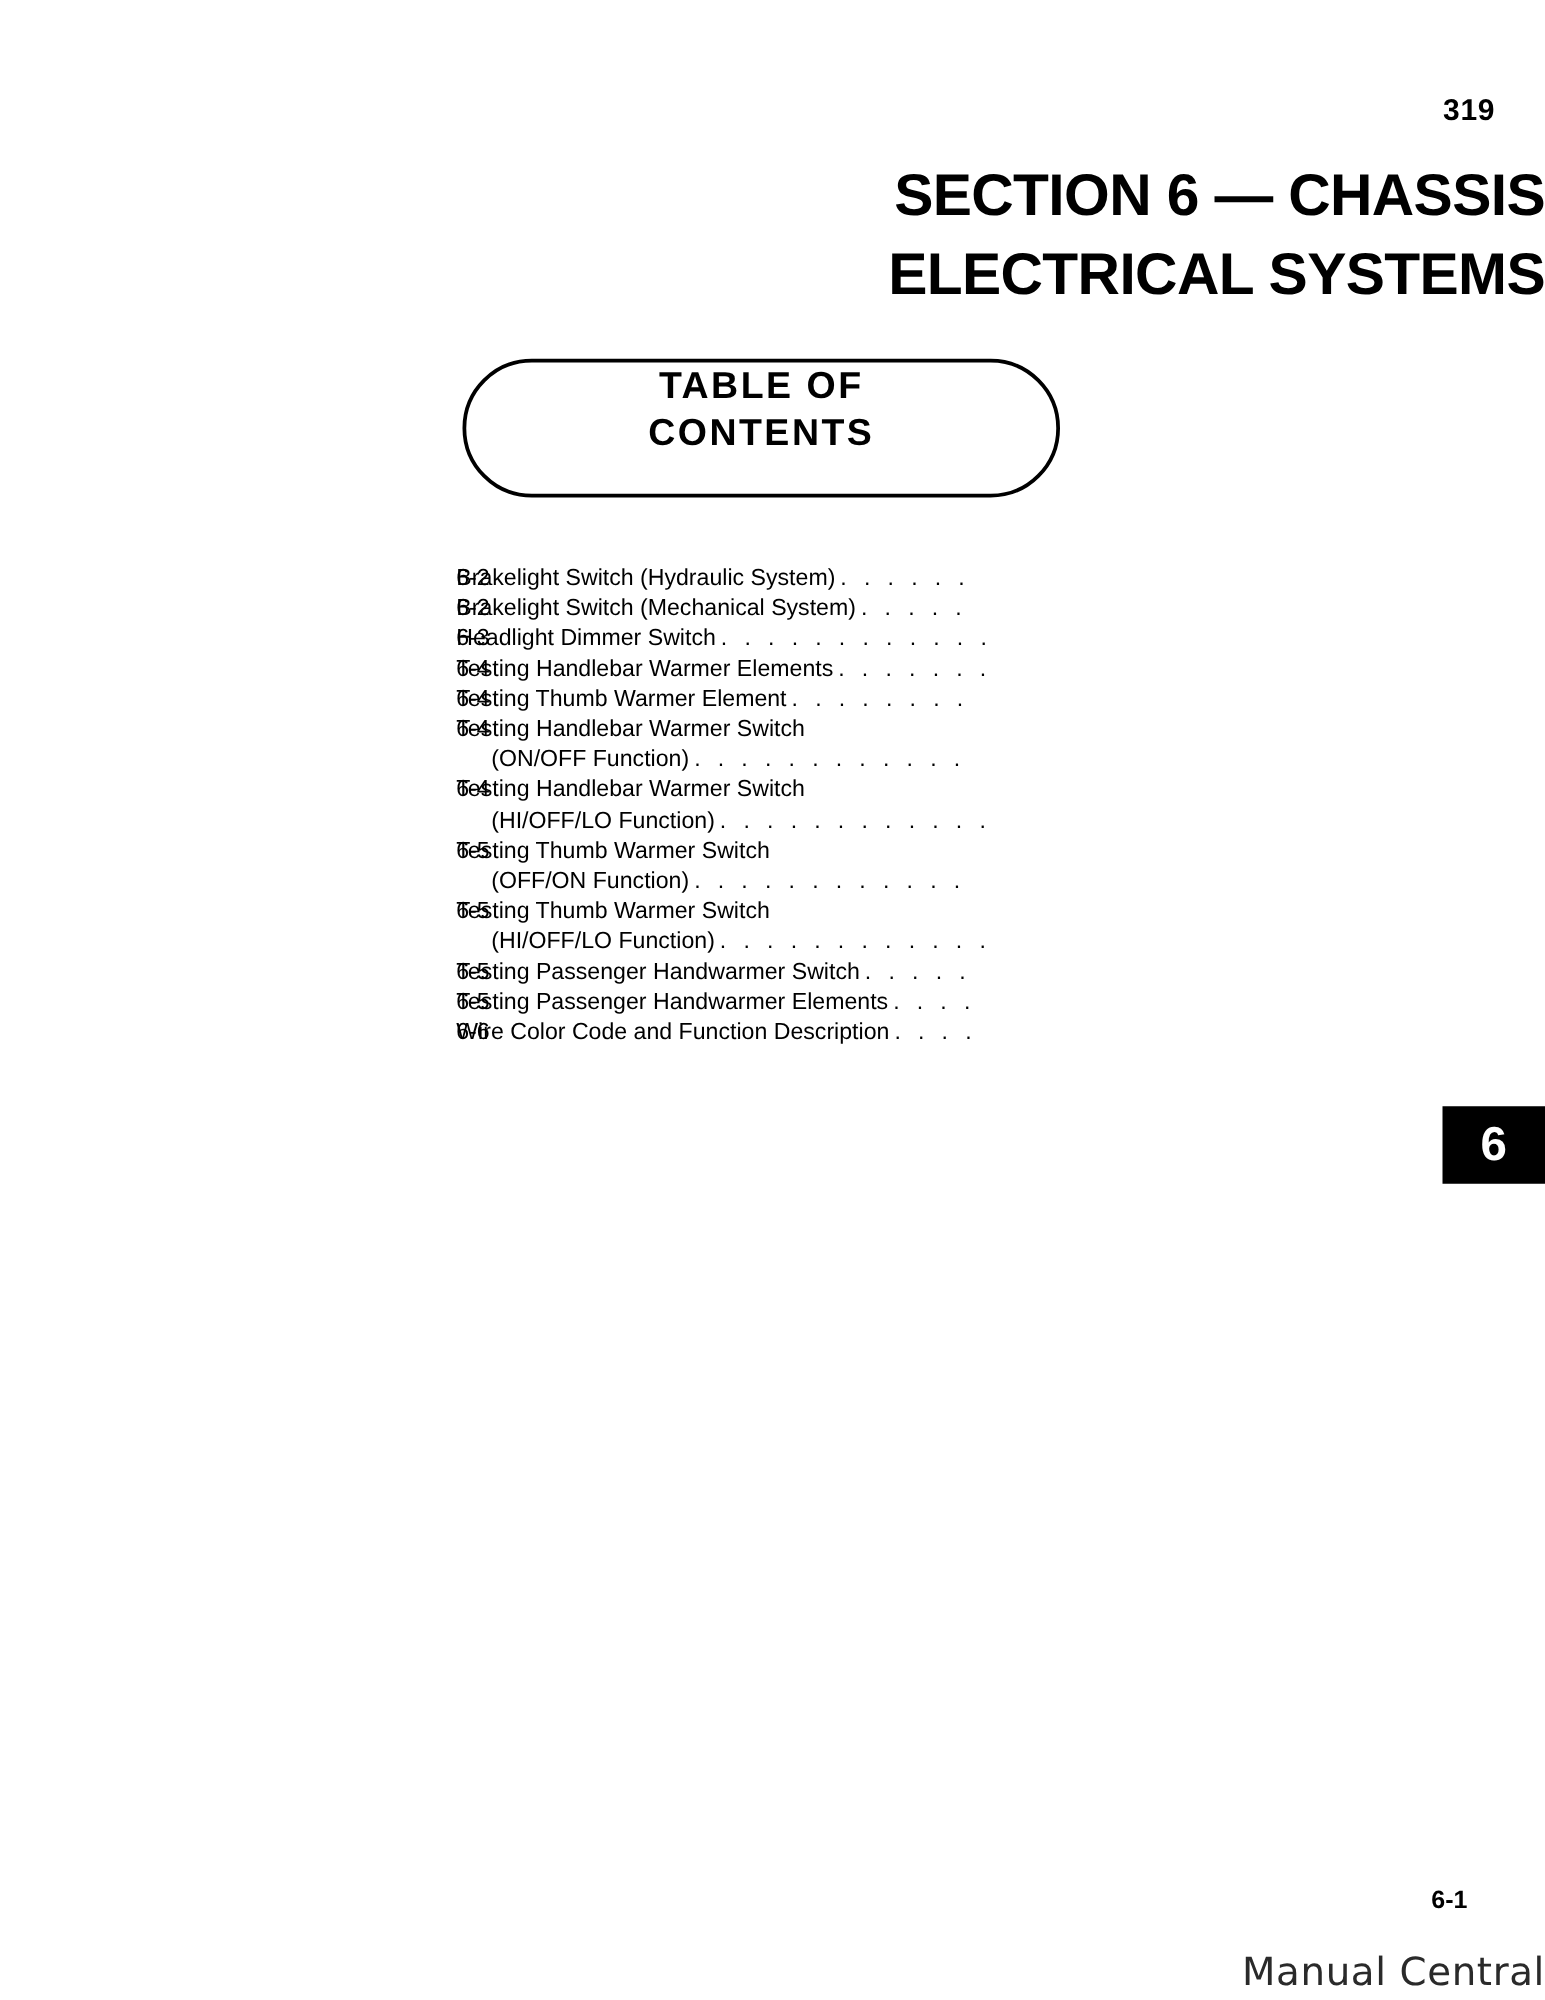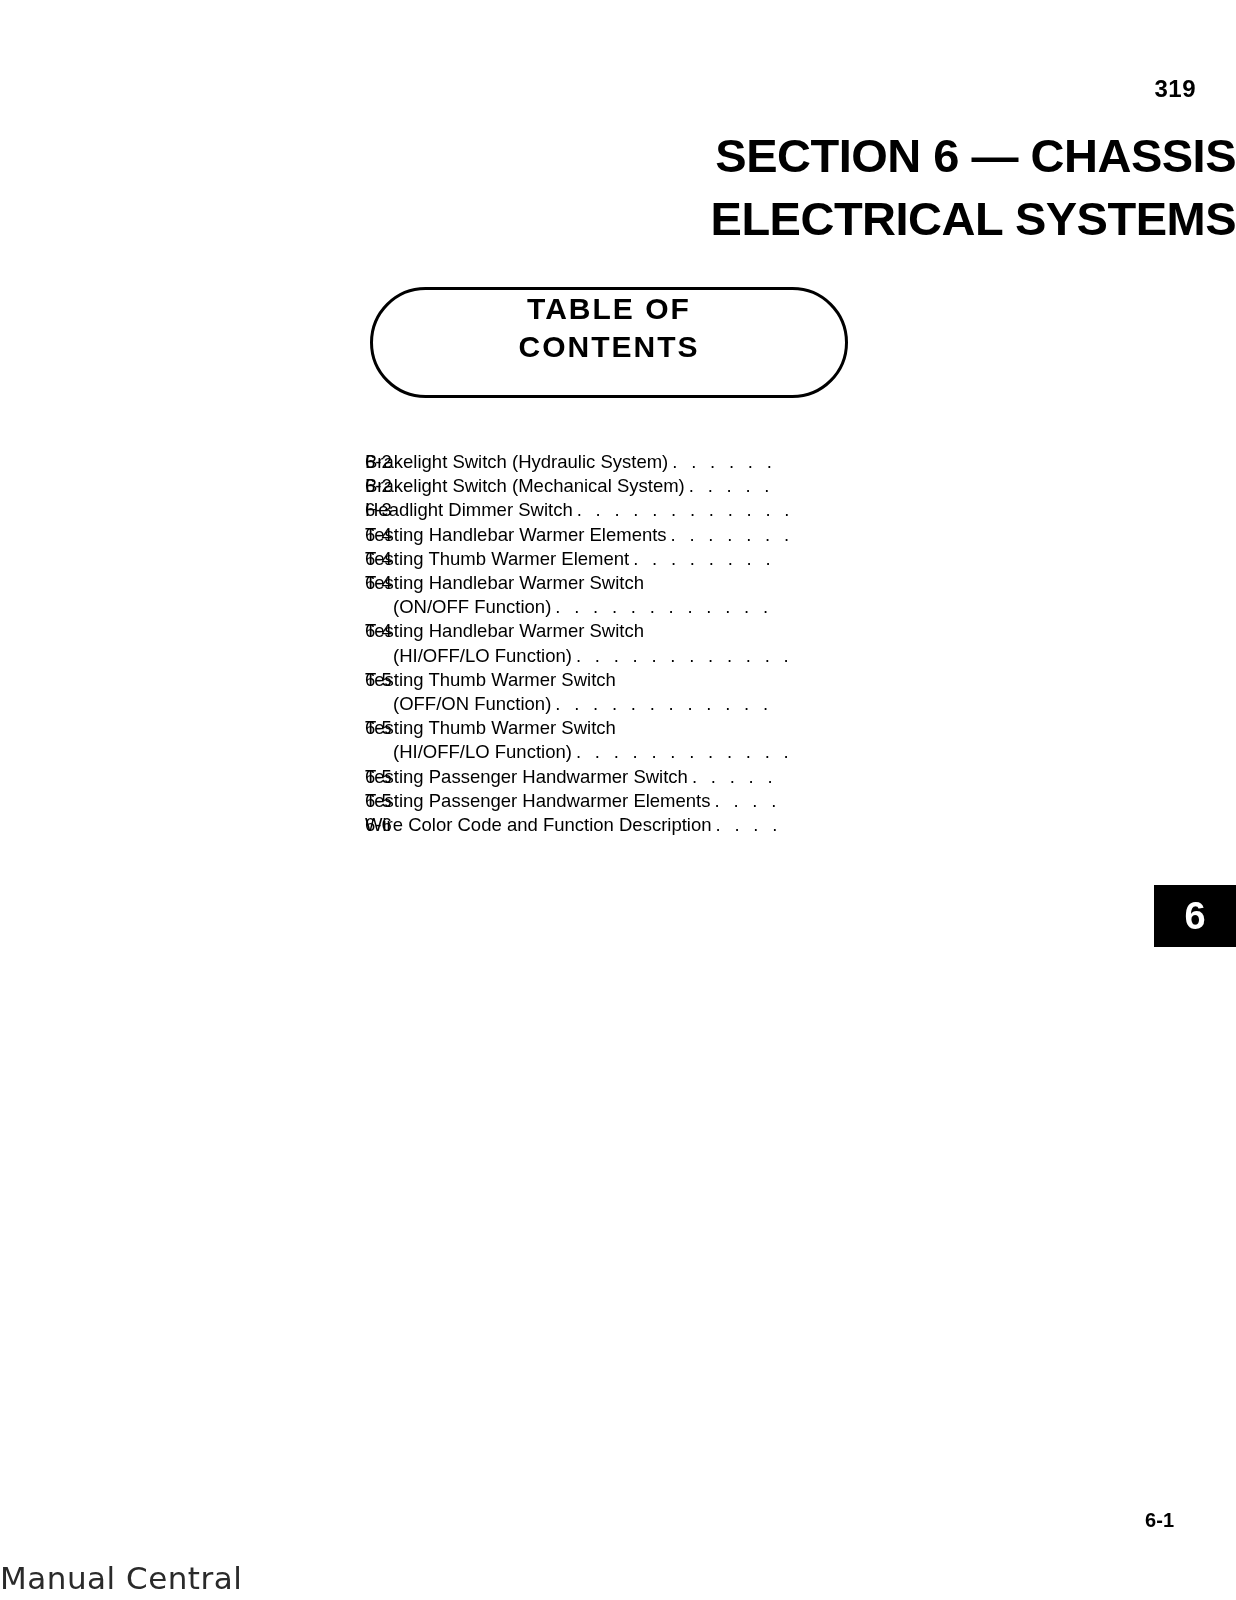--- a/index.html
+++ b/index.html
@@ -125,21 +125,21 @@
     font-size: 20px;
     font-weight: bold;
   }
 
   
   .watermark {
     position: absolute;
     left: 0;
     bottom: 4px;
     width: 1236px;
-    text-align: left;
+    text-align: right;
     font-size: 31px;
     color: #2a2a2a;
     font-family: "DejaVu Sans", sans-serif;
     letter-spacing: 0.5px;
   }
 </style>
 </head>
 <body>
 
 <div class="page">

